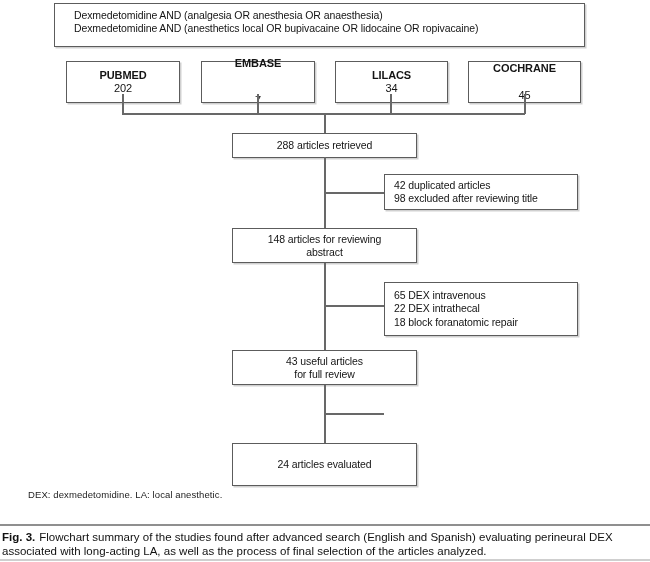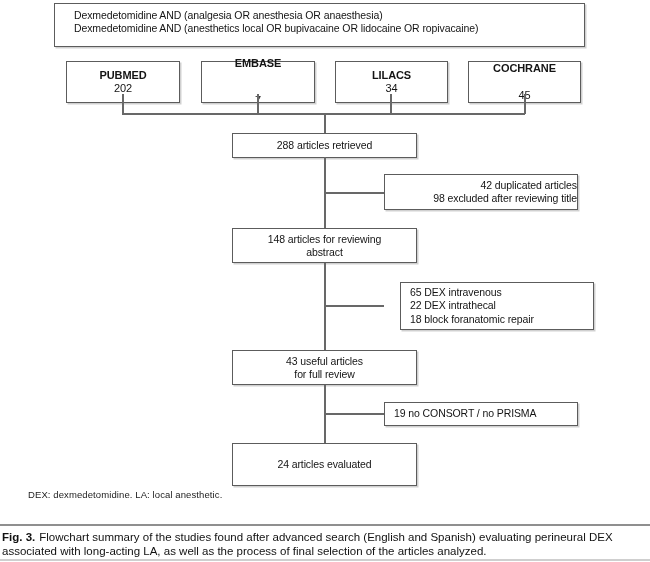--- a/index.html
+++ b/index.html
@@ -111,48 +111,45 @@
   <div class="vline" style="left:524px;top:94px;height:20px;"></div>
   <div class="hline" style="left:122px;top:113px;width:403px;"></div>
   <div class="vline" style="left:324px;top:113px;height:20px;"></div>
 
   <div class="box center-col" style="left:232px;top:133px;width:185px;height:25px;">
     <div>288 articles retrieved</div>
   </div>
 
   <div class="vline" style="left:324px;top:157px;height:71px;"></div>
   <div class="hline" style="left:324px;top:192px;width:60px;"></div>
-  <div class="box side-box" style="left:384px;top:174px;width:194px;height:36px;text-align:right;">
+  <div class="box side-box" style="left:384px;top:174px;width:194px;height:36px;">
     <div>42 duplicated articles</div>
     <div>98 excluded after reviewing title</div>
   </div>
 
   <div class="box center-col" style="left:232px;top:228px;width:185px;height:35px;">
     <div>148 articles for reviewing</div>
     <div>abstract</div>
   </div>
 
   <div class="vline" style="left:324px;top:263px;height:87px;"></div>
   <div class="hline" style="left:324px;top:305px;width:60px;"></div>
-  <div class="box side-box" style="left:400px;top:282px;width:194px;height:48px;">
+  <div class="box side-box" style="left:384px;top:282px;width:194px;height:54px;">
     <div>65 DEX intravenous</div>
     <div>22 DEX intrathecal</div>
     <div>18 block foranatomic repair</div>
   </div>
 
   <div class="box center-col" style="left:232px;top:350px;width:185px;height:35px;">
     <div>43 useful articles</div>
     <div>for full review</div>
   </div>
 
   <div class="vline" style="left:324px;top:385px;height:58px;"></div>
   <div class="hline" style="left:324px;top:413px;width:60px;"></div>
-  <div class="box side-box" style="left:384px;top:402px;width:194px;height:24px;">
-    <div>19 no CONSORT / no PRISMA</div>
-  </div>
 
   <div class="box center-col" style="left:232px;top:443px;width:185px;height:43px;">
     <div>24 articles evaluated</div>
   </div>
 
   <div class="footnote">DEX: dexmedetomidine. LA: local anesthetic.</div>
 
   <div class="separator"></div>
   <div class="caption">
     <span class="caption-label">Fig. 3.</span><span>Flowchart summary of the studies found after advanced search (English and Spanish) evaluating perineural DEX associated with long-acting LA, as well as the process of final selection of the articles analyzed.</span>

